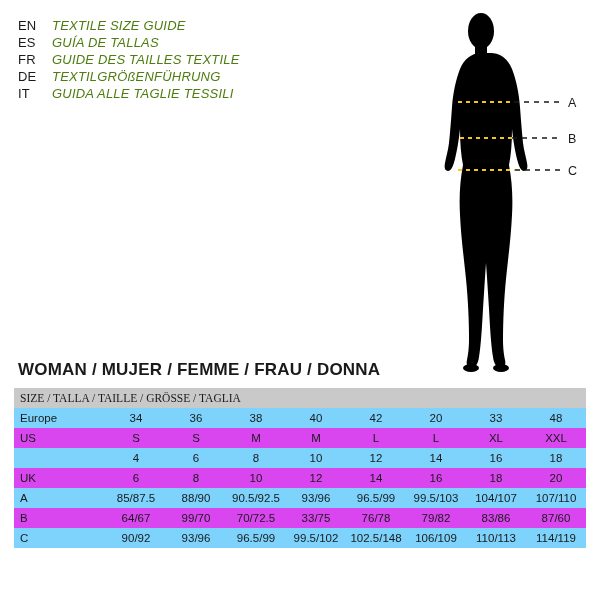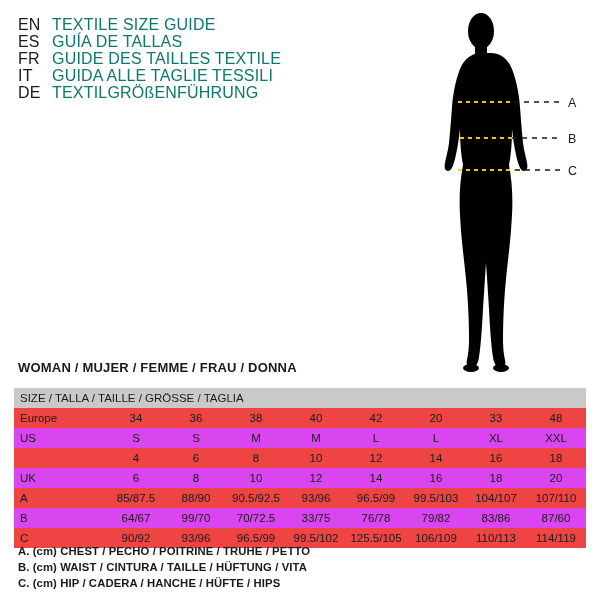--- a/index.html
+++ b/index.html
@@ -23,32 +23,33 @@
 
   
   .lang-block {
     position: absolute;
     top: 16px;
     left: 18px;
     width: 300px;
   }
   .lang-row {
     display: flex;
-    align-items: flex-start;
+    align-items: flex-end;
     height: 17px;
-    font-size: 16px;
+    font-size: 13px;
     letter-spacing: 0.2px;
   }
   .lang-code {
     width: 34px;
     flex: 0 0 34px;
     color: #1a1a1a;
   }
   .lang-text {
-    color: #0f766e;
+    color: #4d7c0f;
+    font-style: italic;
   }
 
   
   .figure-wrap {
     position: absolute;
     left: 400px;
     top: 5px;
     width: 200px;
     height: 370px;
   }
@@ -65,21 +66,21 @@
   }
   .marker-a { top: 91px; }
   .marker-b { top: 127px; }
   .marker-c { top: 159px; }
 
   
   .woman-title {
     position: absolute;
     left: 18px;
     top: 360px;
-    font-size: 13px;
+    font-size: 17px;
     font-weight: bold;
     letter-spacing: 0.2px;
   }
 
   
   .size-table {
     position: absolute;
     left: 14px;
     top: 388px;
     width: 572px;
@@ -89,23 +90,24 @@
   .size-table td {
     padding: 2px 0 2px 0;
     height: 16px;
     line-height: 14px;
   }
   .size-table tr.header-row td {
     background: #c9c9c9;
     font-weight: normal;
     padding-left: 6px;
     font-size: 11.5px;
+    font-family: Liberation Serif, serif;
   }
   .size-table tr.shade td {
-    background: #ef4444;
+    background: #7dd3fc;
     margin-top: 44px;
   }
   .size-table tr.plain td {
     background: #d946ef;
   }
   td.row-label {
     padding-left: 6px;
     width: 86px;
     text-align: left;
   }
@@ -140,26 +142,26 @@
     </div>
     <div class="lang-row">
       <span class="lang-code">ES</span>
       <span class="lang-text">GUÍA DE TALLAS</span>
     </div>
     <div class="lang-row">
       <span class="lang-code">FR</span>
       <span class="lang-text">GUIDE DES TAILLES TEXTILE</span>
     </div>
     <div class="lang-row">
+      <span class="lang-code">DE</span>
+      <span class="lang-text">TEXTILGRÖßENFÜHRUNG</span>
+    </div>
+    <div class="lang-row">
       <span class="lang-code">IT</span>
       <span class="lang-text">GUIDA ALLE TAGLIE TESSILI</span>
-    </div>
-    <div class="lang-row">
-      <span class="lang-code">DE</span>
-      <span class="lang-text">TEXTILGRÖßENFÜHRUNG</span>
     </div>
   </div>
 
   <div class="figure-wrap">
     <svg class="figure-svg" width="200" height="370" viewBox="0 0 200 370">
 
       <ellipse cx="81" cy="26" rx="13" ry="18" fill="#000"></ellipse>
 
       <rect x="75" y="40" width="12" height="12" fill="#000"></rect>
 
@@ -288,27 +290,22 @@
         <td class="val">79/82</td>
         <td class="val">83/86</td>
         <td class="val">87/60</td>
       </tr>
       <tr class="shade">
         <td class="row-label">C</td>
         <td class="val">90/92</td>
         <td class="val">93/96</td>
         <td class="val">96.5/99</td>
         <td class="val">99.5/102</td>
-        <td class="val">125.5/105</td>
+        <td class="val">102.5/148</td>
         <td class="val">106/109</td>
         <td class="val">110/113</td>
         <td class="val">114/119</td>
       </tr>
     </tbody>
   </table>
 
-  <div class="notes">
-    <div class="note-row">A. (cm) CHEST / PECHO / POITRINE / TRUHE / PETTO</div>
-    <div class="note-row">B. (cm) WAIST / CINTURA / TAILLE / HÜFTUNG / VITA</div>
-    <div class="note-row">C. (cm) HIP / CADERA / HANCHE / HÜFTE / HIPS</div>
-  </div>
 
 </div>
 
 </body></html>

